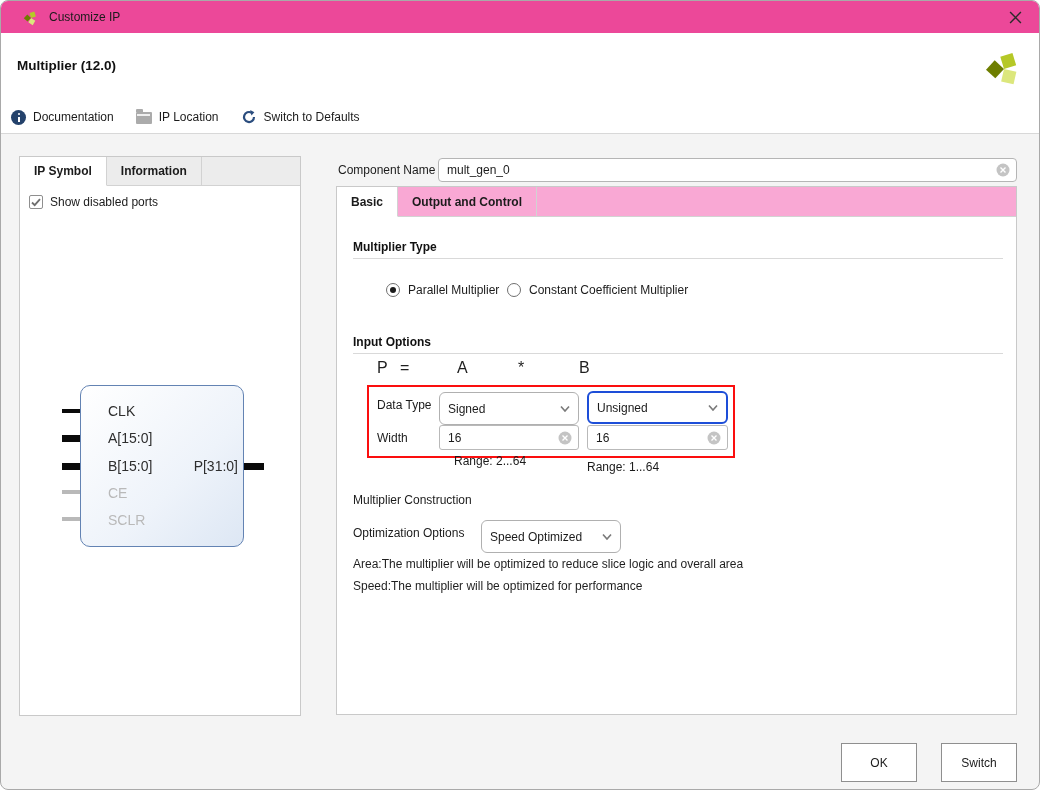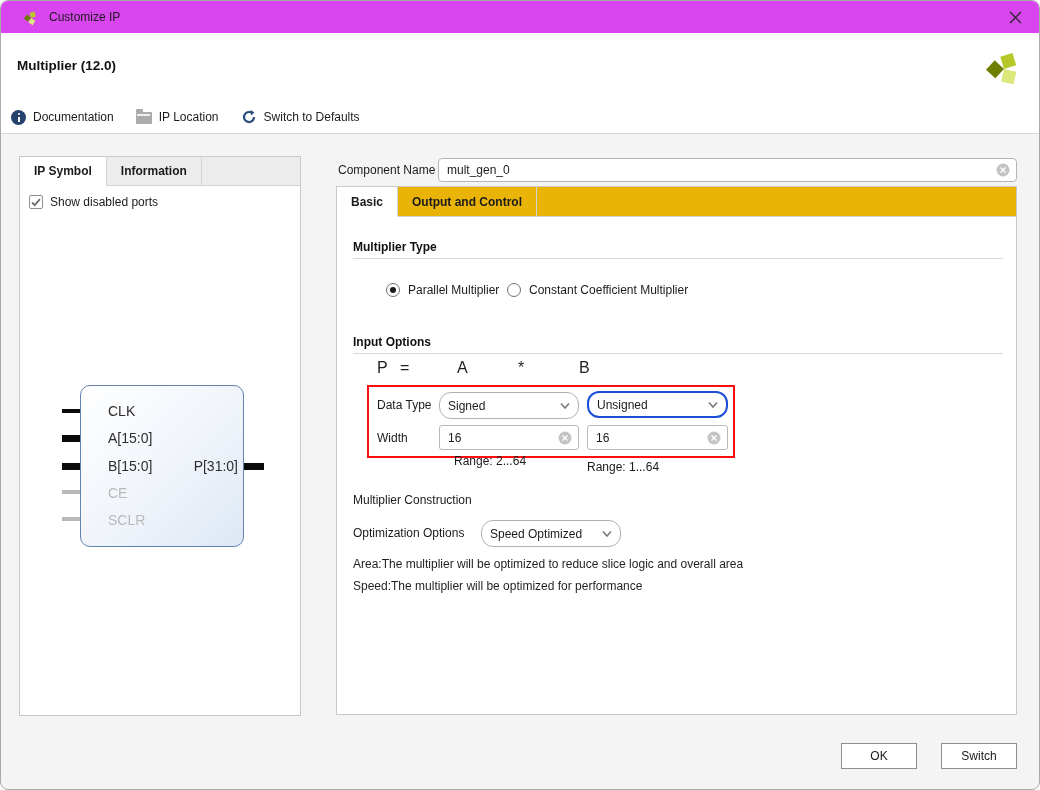--- a/index.html
+++ b/index.html
@@ -2,21 +2,21 @@
 <html><head>
 <meta charset="utf-8">
 <style>
   html,body{margin:0;padding:0;background:#ffffff;}
   *{box-sizing:border-box;}
   body{font-family:"Liberation Sans", sans-serif;-webkit-font-smoothing:antialiased;}
 
   .window{position:relative;width:1040px;height:790px;border:1px solid #a9a9a9;border-radius:8px;background:#f4f4f4;overflow:hidden;}
 
   
-  .titlebar{position:absolute;left:0;top:0;width:100%;height:40px;background:#d946ef;border-bottom:1px solid #d8d8d8;}
+  .titlebar{position:absolute;left:0;top:0;width:100%;height:40px;background:#ec4899;border-bottom:1px solid #d8d8d8;}
   .titlebar-logo{position:absolute;left:21px;top:7px;width:18px;height:18px;}
   .titlebar-title{position:absolute;left:48px;top:9px;font-size:12px;color:#1b1b1b;}
   .close-btn{position:absolute;right:10px;top:4px;width:28px;height:24px;display:flex;align-items:center;justify-content:center;cursor:pointer;}
 
   
   .header{position:absolute;left:0;top:32px;width:100%;height:101px;background:#ffffff;border-bottom:1px solid #d8d8d8;}
   .dialog-title{position:absolute;left:16px;top:25px;font-size:13.5px;font-weight:bold;color:#111;}
   .brand-logo{position:absolute;right:15px;top:14px;width:40px;height:40px;}
   .toolbar{position:absolute;left:10px;top:74px;height:20px;display:flex;align-items:center;gap:22px;font-size:12px;color:#1b1b1b;}
   .toolbar-item{display:flex;align-items:center;gap:7px;cursor:pointer;}
@@ -42,43 +42,43 @@
   .stub{position:absolute;background:#0a0a0a;}
   .stub.disabled{background:#b9b9b9;}
 
   
   .comp-label{position:absolute;left:337px;top:162px;font-size:12px;color:#1b1b1b;}
   .comp-field{position:absolute;left:437px;top:157px;width:579px;height:24px;background:#fff;border:1px solid #b5b5b5;border-radius:4px;font-size:12px;color:#1b1b1b;display:flex;align-items:center;padding:0 26px 0 8px;}
   .clear-ico{position:absolute;right:6px;top:50%;transform:translateY(-50%);width:14px;height:14px;}
 
   
   .group-box{position:absolute;left:335px;top:185px;width:681px;height:529px;background:#ffffff;border:1px solid #c9c9c9;}
-  .gb-tabs{position:absolute;left:0;top:0;width:100%;height:30px;background:#eab308;border-bottom:1px solid #d2d2d2;display:flex;}
+  .gb-tabs{position:absolute;left:0;top:0;width:100%;height:30px;background:#f9a8d4;border-bottom:1px solid #d2d2d2;display:flex;}
 
   .section-title{position:absolute;font-size:12px;font-weight:bold;color:#111;}
   .rule{position:absolute;height:1px;background:#d9d9d9;}
 
   .radio-row{position:absolute;display:flex;align-items:center;gap:8px;font-size:12px;color:#1b1b1b;cursor:pointer;}
   .radio{width:14px;height:14px;border:1px solid #6f6f6f;border-radius:50%;background:#fff;position:relative;}
   .radio.on:after{content:"";position:absolute;left:3px;top:3px;width:6px;height:6px;border-radius:50%;background:#1b1b1b;}
 
   .expr{position:absolute;font-size:16px;color:#1f1f1f;}
 
   .red-box{position:absolute;left:30px;top:198px;width:368px;height:73px;border:2px solid #fb0e0e;}
 
   .fld-label{position:absolute;font-size:12px;color:#1b1b1b;}
-  .dropdown{position:absolute;height:27px;background:#fff;border:1px solid #b0b0b0;border-radius:12px;font-size:12px;color:#1b1b1b;display:flex;align-items:center;padding:0 24px 0 8px;cursor:pointer;}
+  .dropdown{position:absolute;height:33px;background:#fff;border:1px solid #b0b0b0;border-radius:6px;font-size:12px;color:#1b1b1b;display:flex;align-items:center;padding:0 24px 0 8px;cursor:pointer;}
   .dropdown.focused{border:2px solid #1d4ed8;}
   .chev{position:absolute;right:8px;top:50%;transform:translateY(-50%);width:10px;height:7px;}
   .txtfield{position:absolute;height:25px;background:#fff;border:1px solid #b9b9b9;border-radius:3px;font-size:12px;color:#1b1b1b;display:flex;align-items:center;padding:0 24px 0 8px;}
   .range-note{position:absolute;font-size:12px;color:#1b1b1b;}
   .note-line{position:absolute;font-size:12px;color:#1f1f1f;}
 
   
-  .btn{position:absolute;width:76px;height:26px;background:#ffffff;border:1px solid #8f8f8f;font-size:12px;color:#1b1b1b;display:flex;align-items:center;justify-content:center;cursor:pointer;font-family:"Liberation Sans",sans-serif;}
+  .btn{position:absolute;width:76px;height:39px;background:#ffffff;border:1px solid #8f8f8f;font-size:12px;color:#1b1b1b;display:flex;align-items:center;justify-content:center;cursor:pointer;font-family:"Liberation Sans",sans-serif;}
 </style>
 </head>
 <body>
 
 <div class="window">
 
   <div class="titlebar">
     <svg class="titlebar-logo" viewBox="0 0 40 40">
       <g transform="rotate(28 20 22)">
         <path d="M20 22 L12 14 L20 6 L28 14 Z" fill="#b5c827"></path>

